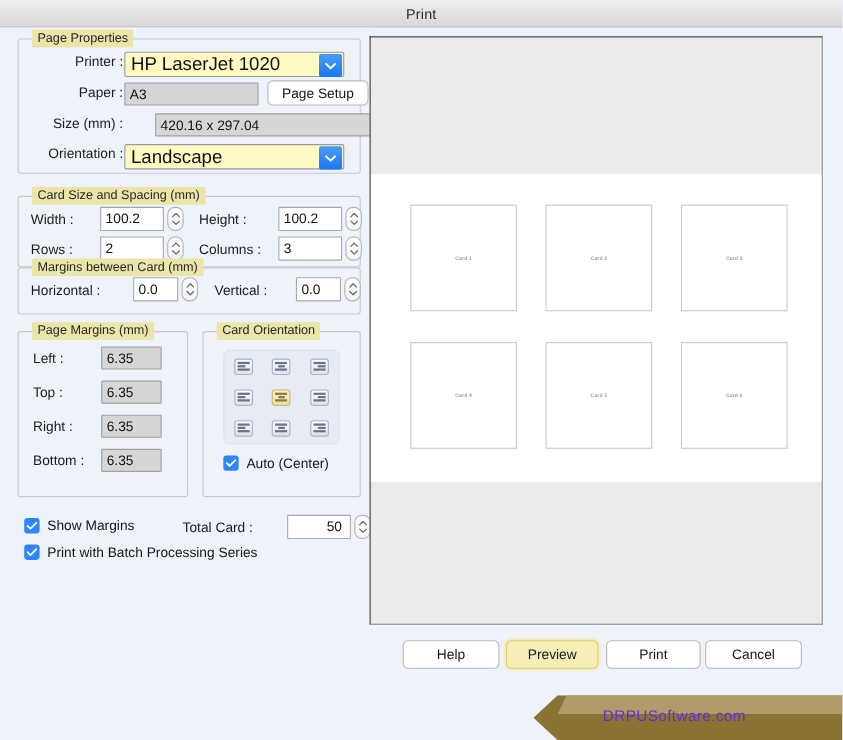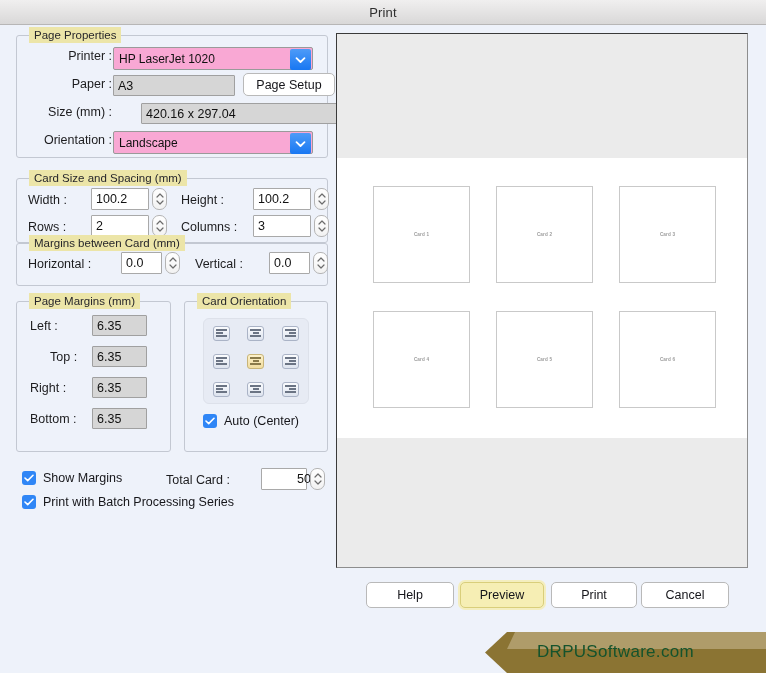--- a/index.html
+++ b/index.html
@@ -70,23 +70,23 @@
   }
   .field.readonly {
     background: #d6d6d6;
     border: 1px solid #a0a0a0;
   }
 
   
   .combo {
     position: relative;
     border: 1px solid #9a9a9a;
-    background: #f9a8d4;
+    background: #fef9c3;
     height: 23px;
-    font-size: 12px;
+    font-size: 17px;
     color: #111;
     display: flex; align-items: center;
     padding: 0 26px 0 5px;
     border-radius: 2px;
   }
   .combo .arrowbtn {
     position: absolute; right: 0px; top: 0px;
     width: 21px; height: 21px;
     margin: 1px 1px 0 0;
     background: linear-gradient(#4d9bf8, #1877f2);
@@ -205,23 +205,23 @@
   }
 
   
   .brand {
     position: absolute;
     left: 485px; top: 632px;
     width: 281px; height: 41px;
   }
   .brand .brand-text {
     position: absolute;
-    left: 52px; top: 10px;
-    font-size: 17px;
-    color: #14532d;
+    left: 63px; top: 10px;
+    font-size: 14px;
+    color: #6d28d9;
     letter-spacing: .3px;
     font-family: "Liberation Sans", sans-serif;
   }
 </style>
 </head>
 <body>
 
 <div id="app">
 
   <div class="titlebar">
@@ -374,21 +374,21 @@
     </div>
 
     <div class="group" style="left:16px; top:276px; width:155px; height:151px;">
       <div class="legend">Page Margins (mm)</div>
 
       <div class="lbl" style="position:absolute; left:13px; top:17px;">Left :</div>
       <div class="field readonly" style="position:absolute; left:75px; top:13px; width:55px;">
         <span>6.35</span>
       </div>
 
-      <div class="lbl" style="position:absolute; left:13px; top:48px;margin-left:20px;">Top :</div>
+      <div class="lbl" style="position:absolute; left:13px; top:48px;">Top :</div>
       <div class="field readonly" style="position:absolute; left:75px; top:44px; width:55px;">
         <span>6.35</span>
       </div>
 
       <div class="lbl" style="position:absolute; left:13px; top:79px;">Right :</div>
       <div class="field readonly" style="position:absolute; left:75px; top:75px; width:55px;">
         <span>6.35</span>
       </div>
 
       <div class="lbl" style="position:absolute; left:13px; top:110px;">Bottom :</div>
@@ -471,21 +471,21 @@
       <span class="chkbox">
         <svg width="10" height="8" viewBox="0 0 10 8">
             <path d="M1 4 L3.7 6.6 L9 1.3" fill="none" stroke="#ffffff" stroke-width="1.6" stroke-linecap="round" stroke-linejoin="round"></path>
           </svg>
       </span>
       <span class="chklabel">Print with Batch Processing Series</span>
     </div>
 
     <div class="lbl" style="position:absolute; left:166px; top:448px;">Total Card :</div>
     <div class="spin-wrap" style="position:absolute; left:261px; top:443px;">
-      <div class="field" style="width:46px; height:22px;padding-left:35px;">
+      <div class="field" style="width:58px; height:22px;padding-left:35px;">
         <span>50</span>
       </div>
       <div class="spinner">
         <svg width="8" height="5" viewBox="0 0 8 5">
             <path d="M1 4 L4 1 L7 4" fill="none" stroke="#6c6c6c" stroke-width="1.2" stroke-linecap="round" stroke-linejoin="round"></path>
           </svg>
         <svg width="8" height="5" viewBox="0 0 8 5">
             <path d="M1 1 L4 4 L7 1" fill="none" stroke="#6c6c6c" stroke-width="1.2" stroke-linecap="round" stroke-linejoin="round"></path>
           </svg>
       </div>

